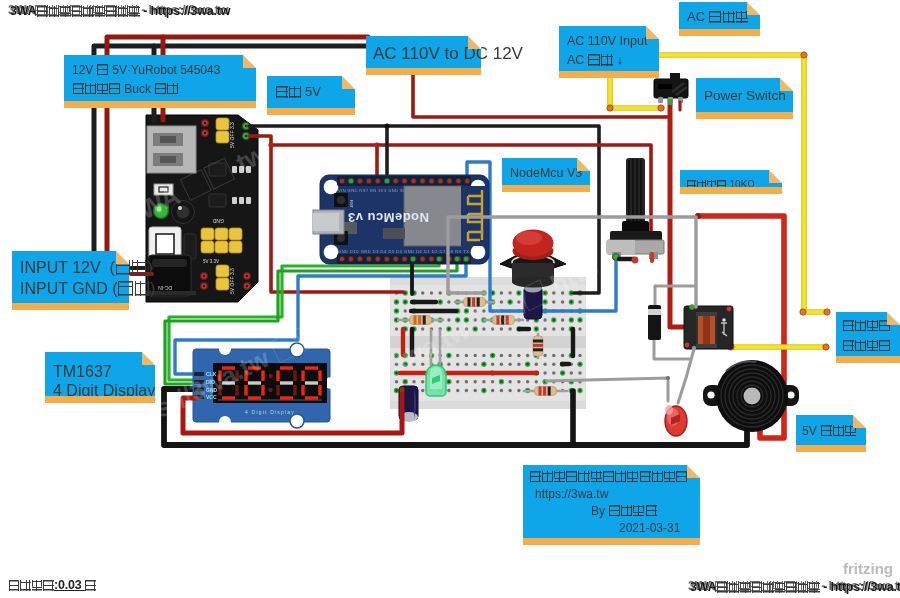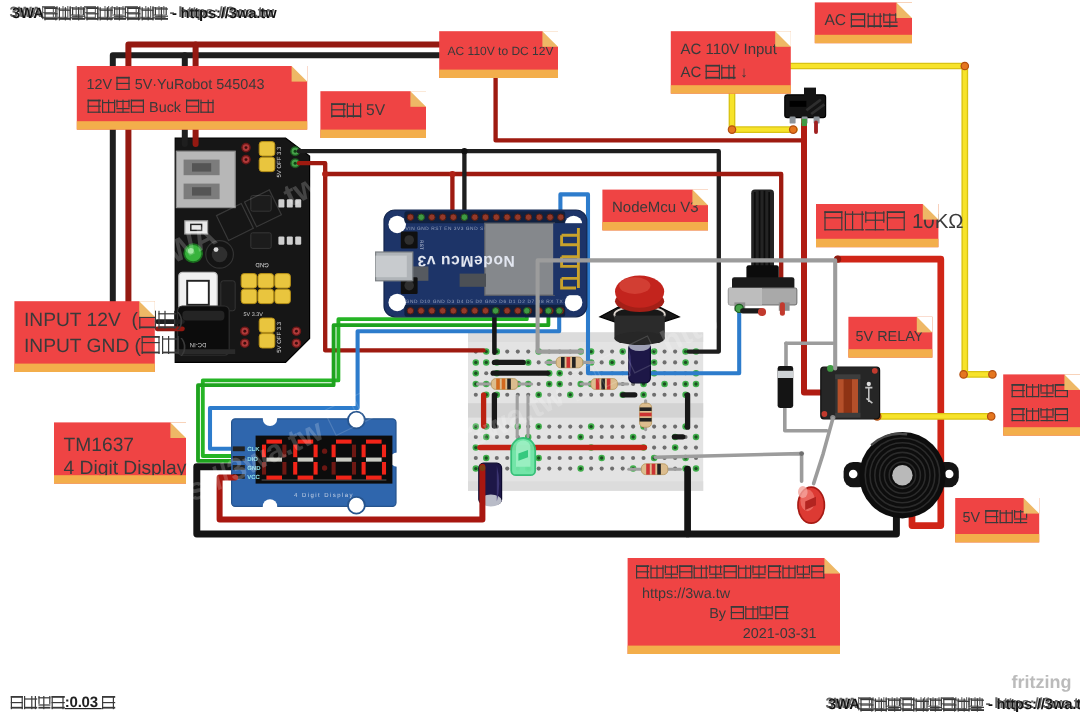--- a/index.html
+++ b/index.html
@@ -1,18 +1,18 @@
 <!DOCTYPE html>
 <html><head><meta charset="utf-8">
 <style>
 html,body{margin:0;padding:0;background:#fff;}
 #stage{position:relative;width:900px;height:598px;overflow:hidden;background:#fff;
  font-family:"Liberation Sans",sans-serif;}
 svg{position:absolute;left:0;top:0;}
-.note{position:absolute;background:#ef4444;color:#3a3a3a;font-size:13px;line-height:17px;
+.note{position:absolute;background:#0ea5e9;color:#3a3a3a;font-size:13px;line-height:17px;
  padding:6px 8px;box-sizing:border-box;white-space:nowrap;}
 .note::before{content:'';position:absolute;top:0;right:0;border-width:0 13px 13px 0;
  border-style:solid;border-color:#fff #fff #eeb866 #eeb866;}
 .note::after{content:'';position:absolute;left:0;right:0;bottom:0;height:7px;background:#f3ae4b;}
 .k{display:inline-block;width:.92em;height:.92em;margin:0 .05em;vertical-align:-.12em;}
 .v0{background:linear-gradient(#3a3a3a,#3a3a3a) 0 0/100% 1.5px no-repeat,linear-gradient(#3a3a3a,#3a3a3a) 0 5px/100% 1.2px no-repeat,linear-gradient(#3a3a3a,#3a3a3a) 0 100%/100% 1.5px no-repeat,linear-gradient(#3a3a3a,#3a3a3a) 0 0/1.3px 100% no-repeat,linear-gradient(#3a3a3a,#3a3a3a) 100% 0/1.3px 100% no-repeat;}
 .v1{background:linear-gradient(#3a3a3a,#3a3a3a) 0 0/1.3px 100% no-repeat,linear-gradient(#3a3a3a,#3a3a3a) 5.5px 0/1.2px 100% no-repeat,linear-gradient(#3a3a3a,#3a3a3a) 100% 0/1.3px 100% no-repeat,linear-gradient(#3a3a3a,#3a3a3a) 0 100%/100% 1.5px no-repeat,linear-gradient(#3a3a3a,#3a3a3a) 0 2px/100% 1.2px no-repeat;}
 .v2{background:linear-gradient(#3a3a3a,#3a3a3a) 0 1px/100% 1.4px no-repeat,linear-gradient(#3a3a3a,#3a3a3a) 0 100%/100% 1.5px no-repeat,linear-gradient(#3a3a3a,#3a3a3a) 50% 0/1.4px 100% no-repeat,linear-gradient(#3a3a3a,#3a3a3a) 0 7px/100% 1.2px no-repeat,linear-gradient(#3a3a3a,#3a3a3a) 0 0/1.3px 60% no-repeat,linear-gradient(#3a3a3a,#3a3a3a) 100% 0/1.3px 60% no-repeat;}
 .wm{position:absolute;font-weight:bold;font-size:12.5px;color:#222;white-space:nowrap;letter-spacing:-0.2px;}
 .wm .k{width:.84em;height:.84em;margin:0 .5px;}
@@ -635,29 +635,29 @@
       <circle cx="752" cy="396" r="19" fill="none" stroke="#2b2b2b" stroke-width="1.3"></circle>
       <circle cx="752" cy="396" r="15" fill="none" stroke="#2b2b2b" stroke-width="1.3"></circle>
       <circle cx="752" cy="396" r="11" fill="none" stroke="#2b2b2b" stroke-width="1.3"></circle>
       <path d="M726,371 a36,36 0 0 1 30,-9" stroke="#4a4a4a" stroke-width="2" fill="none"></path>
       <circle cx="752" cy="396" r="8.5" fill="#b9b9b9"></circle>
       <ellipse cx="676" cy="421" rx="11" ry="15" fill="#dd3a33" stroke="#a81b15" stroke-width="1.4"></ellipse>
       <ellipse cx="673" cy="417" rx="6" ry="9" fill="#ec6f66" opacity="0.85"></ellipse>
       <ellipse cx="669" cy="410" rx="4" ry="5" fill="#f5a49c" opacity="0.8"></ellipse>
       <path d="M671,418 l9,-4 0,7 -9,4 z" fill="#b32420"></path>
     </svg>
-    <div class="note" style="left:366px;top:26px;width:99px;height:39px;font-size:10px;line-height:23px;padding:6px 7px">AC 110V to DC 12V</div>
+    <div class="note" style="left:366px;top:36px;width:115px;height:39px;font-size:17px;line-height:23px;padding:6px 7px">AC 110V to DC 12V</div>
     <div class="note" style="left:679px;top:2px;width:81px;height:34px;font-size:13px;line-height:17px;padding:6px 8px">AC <i class="k v0"></i><i class="k v1"></i><i class="k v2"></i></div>
     <div class="note" style="left:559px;top:26px;width:100px;height:52px;font-size:12.5px;line-height:19px;padding:6px 8px">AC 110V Input<br>AC <i class="k v0"></i><i class="k v1"></i> ↓</div>
     <div class="note" style="left:64px;top:55px;width:192px;height:53px;font-size:12px;line-height:19px;padding:6px 8px">12V <i class="k v0"></i> 5V·YuRobot 545043<br><i class="k v0"></i><i class="k v1"></i><i class="k v2"></i><i class="k v0"></i> Buck <i class="k v0"></i><i class="k v1"></i></div>
     <div class="note" style="left:267px;top:76px;width:88px;height:39px;font-size:13px;line-height:20px;padding:6px 8px"><i class="k v0"></i><i class="k v1"></i> 5V</div>
+    <div class="note" style="left:696px;top:78px;width:97px;height:41px;font-size:13.5px;line-height:24px;padding:6px 8px">Power Switch</div>
     <div class="note" style="left:502px;top:158px;width:88px;height:34px;font-size:12.5px;line-height:19px;padding:6px 8px">NodeMcu V3</div>
-    <div class="note" style="left:680px;top:170px;width:102px;height:36px;font-size:17px;line-height:20px;padding:5px 6px"><i class="k v0"></i><i class="k v1"></i><i class="k v2"></i><i class="k v0"></i> 10KΩ</div>
+    <div class="note" style="left:680px;top:170px;width:102px;height:24px;font-size:10px;line-height:20px;padding:5px 6px"><i class="k v0"></i><i class="k v1"></i><i class="k v2"></i><i class="k v0"></i> 10KΩ</div>
     <div class="note" style="left:12px;top:251px;width:117px;height:59px;font-size:16px;line-height:21px;padding:6px 8px">INPUT 12V &nbsp;(<i class="k v0"></i><i class="k v1"></i>)<br>INPUT GND (<i class="k v0"></i><i class="k v1"></i>)</div>
-    <div class="note" style="left:707px;top:264px;width:70px;height:34px;font-size:12px;line-height:20px;padding:6px 6px">5V RELAY</div>
     <div class="note" style="left:45px;top:352px;width:110px;height:51px;font-size:16px;line-height:19px;padding:10px 8px">TM1637<br>4 Digit Display</div>
     <div class="note" style="left:836px;top:312px;width:64px;height:51px;font-size:12px;line-height:20px;padding:4px 6px"><i class="k v0"></i><i class="k v1"></i><i class="k v2"></i><i class="k v0"></i><br><i class="k v0"></i><i class="k v1"></i><i class="k v2"></i><i class="k v0"></i></div>
     <div class="note" style="left:796px;top:415px;width:70px;height:37px;font-size:12px;line-height:22px;padding:5px 6px">5V <i class="k v0"></i><i class="k v1"></i><i class="k v2"></i></div>
     <div class="note" style="left:523px;top:465px;width:177px;height:80px;font-size:12px;line-height:17px;padding:4px 6px"><i class="k v0"></i><i class="k v1"></i><i class="k v2"></i><i class="k v0"></i><i class="k v1"></i><i class="k v2"></i><i class="k v0"></i><i class="k v1"></i><i class="k v2"></i><i class="k v0"></i><i class="k v1"></i><i class="k v2"></i><i class="k v0"></i><br><span style="padding-left:6px">https://3wa.tw</span><br><span style="padding-left:62px">By <i class="k v0"></i><i class="k v1"></i><i class="k v2"></i><i class="k v0"></i></span><br><span style="padding-left:90px">2021-03-31</span></div>
 <div class="gh" style="left:100px;top:360px;">https://3wa.tw <i class="k v0"></i><i class="k v1"></i><i class="k v2"></i></div>
 <div class="gh" style="left:380px;top:300px;">3wa.tw <i class="k v0"></i><i class="k v1"></i><i class="k v2"></i> http</div>
 <div class="gh" style="left:120px;top:170px;">3WA <i class="k v0"></i><i class="k v1"></i> tw</div>
 <div class="wm" style="left:10px;top:4px;color:#111;">3WA<i class="k v0"></i><i class="k v1"></i><i class="k v2"></i><i class="k v0"></i><i class="k v1"></i><i class="k v2"></i><i class="k v0"></i><i class="k v1"></i><i class="k v2"></i> - https://3wa.tw</div>
 <div class="wm" style="left:8px;top:3px;color:#333;opacity:.75">3WA<i class="k v0"></i><i class="k v1"></i><i class="k v2"></i><i class="k v0"></i><i class="k v1"></i><i class="k v2"></i><i class="k v0"></i><i class="k v1"></i><i class="k v2"></i> - https://3wa.tw</div>
 <div class="wm" style="left:8px;top:578px;text-decoration:underline;"><i class="k v0"></i><i class="k v1"></i><i class="k v2"></i><i class="k v0"></i>:0.03 <i class="k v0"></i></div>

